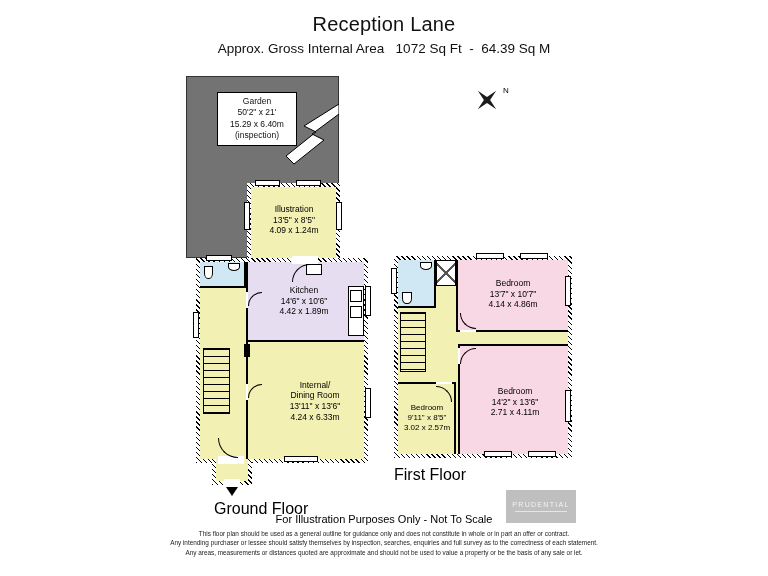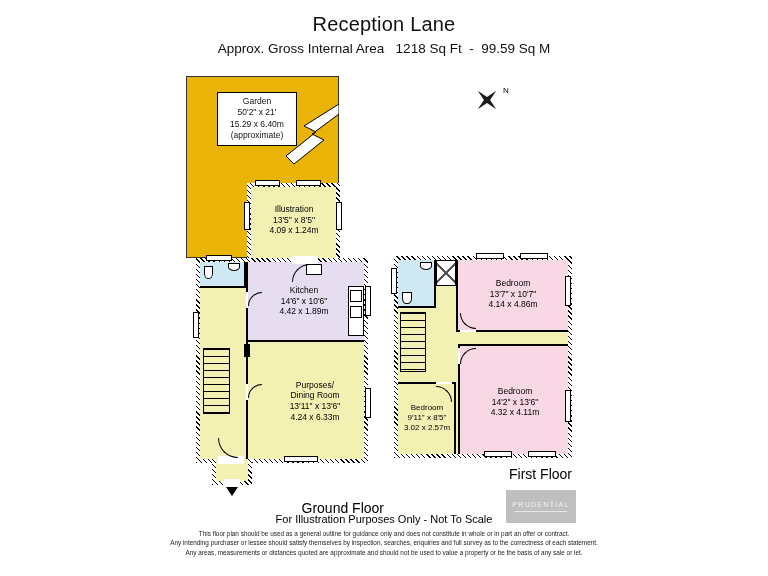--- a/index.html
+++ b/index.html
@@ -18,47 +18,47 @@
     background:linear-gradient(#fff 42%,#000 42%,#000 58%,#fff 58%)}
   .win-v{position:absolute;border:1px solid #000;z-index:5;
     background:linear-gradient(90deg,#fff 42%,#000 42%,#000 58%,#fff 58%)}
   .gap{position:absolute;background:#fff;z-index:4}
   .stairs{position:absolute;border:1px solid #000;z-index:3;
     background:repeating-linear-gradient(to bottom,#000 0 1px,transparent 1px 7px)}
   .fixture{position:absolute;background:#fff;border:1px solid #000;z-index:3}
   .arc-tl{position:absolute;border-style:solid;border-color:#000;border-width:1px 0 0 1px;border-top-left-radius:100%;z-index:5}
   .arc-bl{position:absolute;border-style:solid;border-color:#000;border-width:0 0 1px 1px;border-bottom-left-radius:100%;z-index:5}
   .arc-tr{position:absolute;border-style:solid;border-color:#000;border-width:1px 1px 0 0;border-top-right-radius:100%;z-index:5}
-  .floor-label{position:absolute;text-align:right;font-size:14px;color:#000}
+  .floor-label{position:absolute;text-align:left;font-size:16px;color:#000}
   .footnote{position:absolute;left:0;width:100%;text-align:center;font-size:11px;color:#000}
   .fineprint{position:absolute;left:0;width:100%;text-align:center;font-size:6.4px;line-height:1.45;color:#222}
   .brand{position:absolute;background:#bfbfbf;display:flex;flex-direction:column;align-items:center;justify-content:center}
   .brand-name{font-size:7px;letter-spacing:1.3px;color:#f4f4f4}
   .brand-line{width:52px;height:1px;background:#e6e6e6;margin-top:3px}
   .arrow-down{position:absolute;width:0;height:0;border-left:6px solid transparent;border-right:6px solid transparent;border-top:9px solid #000;z-index:6}
 </style>
 </head>
 <body>
 
 <div class="abs title">Reception Lane</div>
-<div class="abs subtitle">Approx. Gross Internal Area   1218 Sq Ft  -  99.59 Sq M</div>
+<div class="abs subtitle">Approx. Gross Internal Area   1072 Sq Ft  -  64.39 Sq M</div>
 
 <svg class="abs" style="left:470px;top:82px" width="44" height="36" viewBox="0 0 44 36">
   <g transform="translate(17,18) rotate(45)">
     <path d="M0,-13 L2.2,-2.2 L13,0 L2.2,2.2 L0,13 L-2.2,2.2 L-13,0 L-2.2,-2.2 Z" fill="#1c1c1c"></path>
   </g>
   <text x="33" y="11" font-size="8" fill="#000">N</text>
 </svg>
 
-<div class="abs" style="left:186px;top:76px;width:153px;height:182px;background:#eab308;border:1px solid #333">
+<div class="abs" style="left:186px;top:76px;width:153px;height:182px;background:#737373;border:1px solid #333">
   <div style="position:absolute;left:30px;top:15px;width:80px;background:#fff;border:1px solid #000;text-align:center;font-size:8.5px;line-height:1.35;padding:3px 1px">
     <div>Garden</div>
     <div>50'2" x 21'</div>
     <div>15.29 x 6.40m</div>
-    <div>(approximate)</div>
+    <div>(inspection)</div>
   </div>
   <svg style="position:absolute;left:96px;top:24px" width="56" height="64" viewBox="0 0 56 64">
     <polygon points="56,3 21,25 33,31 3,55 11,63 41,39 29,33 56,13" fill="#fff" stroke="#000" stroke-width="1"></polygon>
   </svg>
 </div>
 
 <div class="block" style="left:247px;top:183px;width:93px;height:79px;--fill:#f3f0b4"></div>
 <div class="label" style="left:250px;top:200px;width:88px;height:40px">
   <div>Illustration</div>
   <div>13'5" x 8'5"</div>
@@ -82,21 +82,21 @@
 <div class="fixture" style="left:306px;top:264px;width:16px;height:11px"></div>
 <div class="label" style="left:258px;top:282px;width:92px;height:38px">
   <div>Kitchen</div>
   <div>14'6" x 10'6"</div>
   <div>4.42 x 1.89m</div>
 </div>
 
 <div class="room" style="left:246px;top:342px;width:118px;height:117px;background:#f3f0b4;border-left:2px solid #000"></div>
 <div class="room" style="left:244px;top:344px;width:6px;height:13px;background:#000"></div>
 <div class="label" style="left:268px;top:376px;width:94px;height:50px">
-  <div>Purposes/</div>
+  <div>Internal/</div>
   <div>Dining Room</div>
   <div>13'11" x 13'6"</div>
   <div>4.24 x 6.33m</div>
 </div>
 
 <div class="stairs" style="left:203px;top:348px;width:27px;height:66px"></div>
 
 <div class="gap" style="left:292px;top:256px;width:26px;height:8px"></div>
 <div class="arc-tl" style="left:292px;top:264px;width:18px;height:18px"></div>
 <div class="gap" style="left:246px;top:292px;width:2px;height:16px"></div>
@@ -129,21 +129,21 @@
 <div class="label" style="left:466px;top:274px;width:94px;height:40px">
   <div>Bedroom</div>
   <div>13'7" x 10'7"</div>
   <div>4.14 x 4.86m</div>
 </div>
 
 <div class="room" style="left:458px;top:344px;width:110px;height:110px;background:#f8d8e4;border-left:2px solid #000;border-top:2px solid #000"></div>
 <div class="label" style="left:468px;top:382px;width:94px;height:40px">
   <div>Bedroom</div>
   <div>14'2" x 13'6"</div>
-  <div>4.32 x 4.11m</div>
+  <div>2.71 x 4.11m</div>
 </div>
 
 <div class="room" style="left:398px;top:382px;width:58px;height:72px;background:#f3f0b4;border-top:2px solid #000;border-right:2px solid #000"></div>
 <div class="label" style="left:396px;top:396px;width:62px;height:44px;font-size:8px">
   <div>Bedroom</div>
   <div>9'11" x 8'5"</div>
   <div>3.02 x 2.57m</div>
 </div>
 
 <div class="stairs" style="left:400px;top:312px;width:26px;height:60px"></div>

